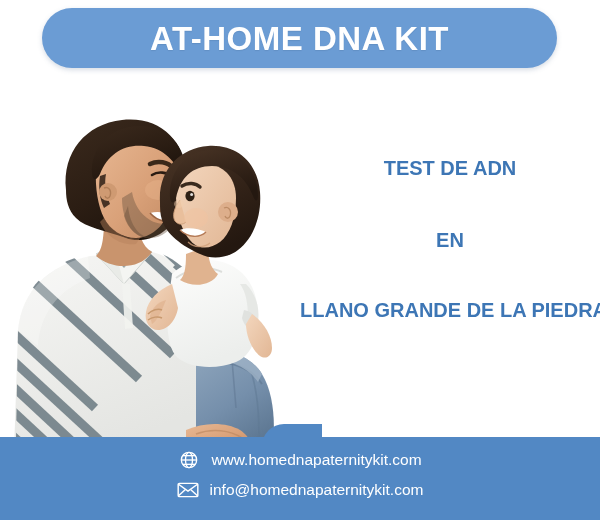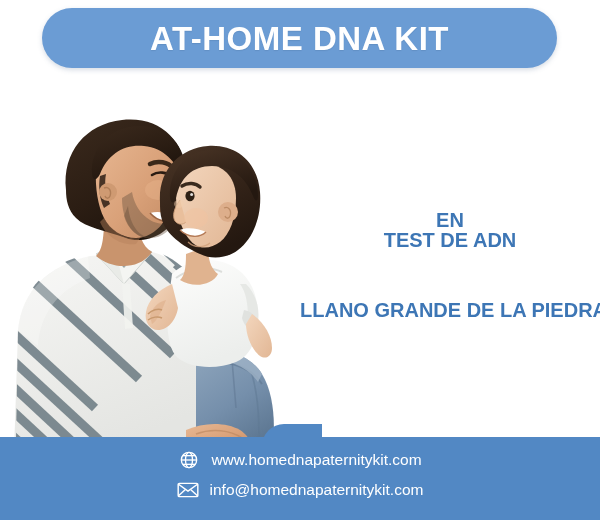--- a/index.html
+++ b/index.html
@@ -325,22 +325,22 @@
         <path d="M186,352 C204,344 226,344 240,352 C252,360 254,372 248,375 L186,375 Z" fill="url(#skinM)"></path>
         <path d="M196,356 C212,350 230,352 242,360" stroke="#bc8760" stroke-width="1.6" fill="none" opacity="0.65"></path>
 
         <rect x="0" y="0" width="310" height="375" fill="none"></rect>
         <rect x="286" y="0" width="24" height="375" fill="#ffffff" opacity="0.55"></rect>
       </g>
     </svg>
   </div>
 
   <div class="headline">
+    <div class="line l1">TEST DE ADN</div>
     <div class="line l2">EN</div>
-    <div class="line l1">TEST DE ADN</div>
     <div class="line l3">LLANO GRANDE DE LA PIEDRA</div>
   </div>
 
   <div class="banner">
     <div class="banner-title">AT-HOME DNA KIT</div>
   </div>
 
   <div class="footer-corner"></div>
   <div class="footer">
 

